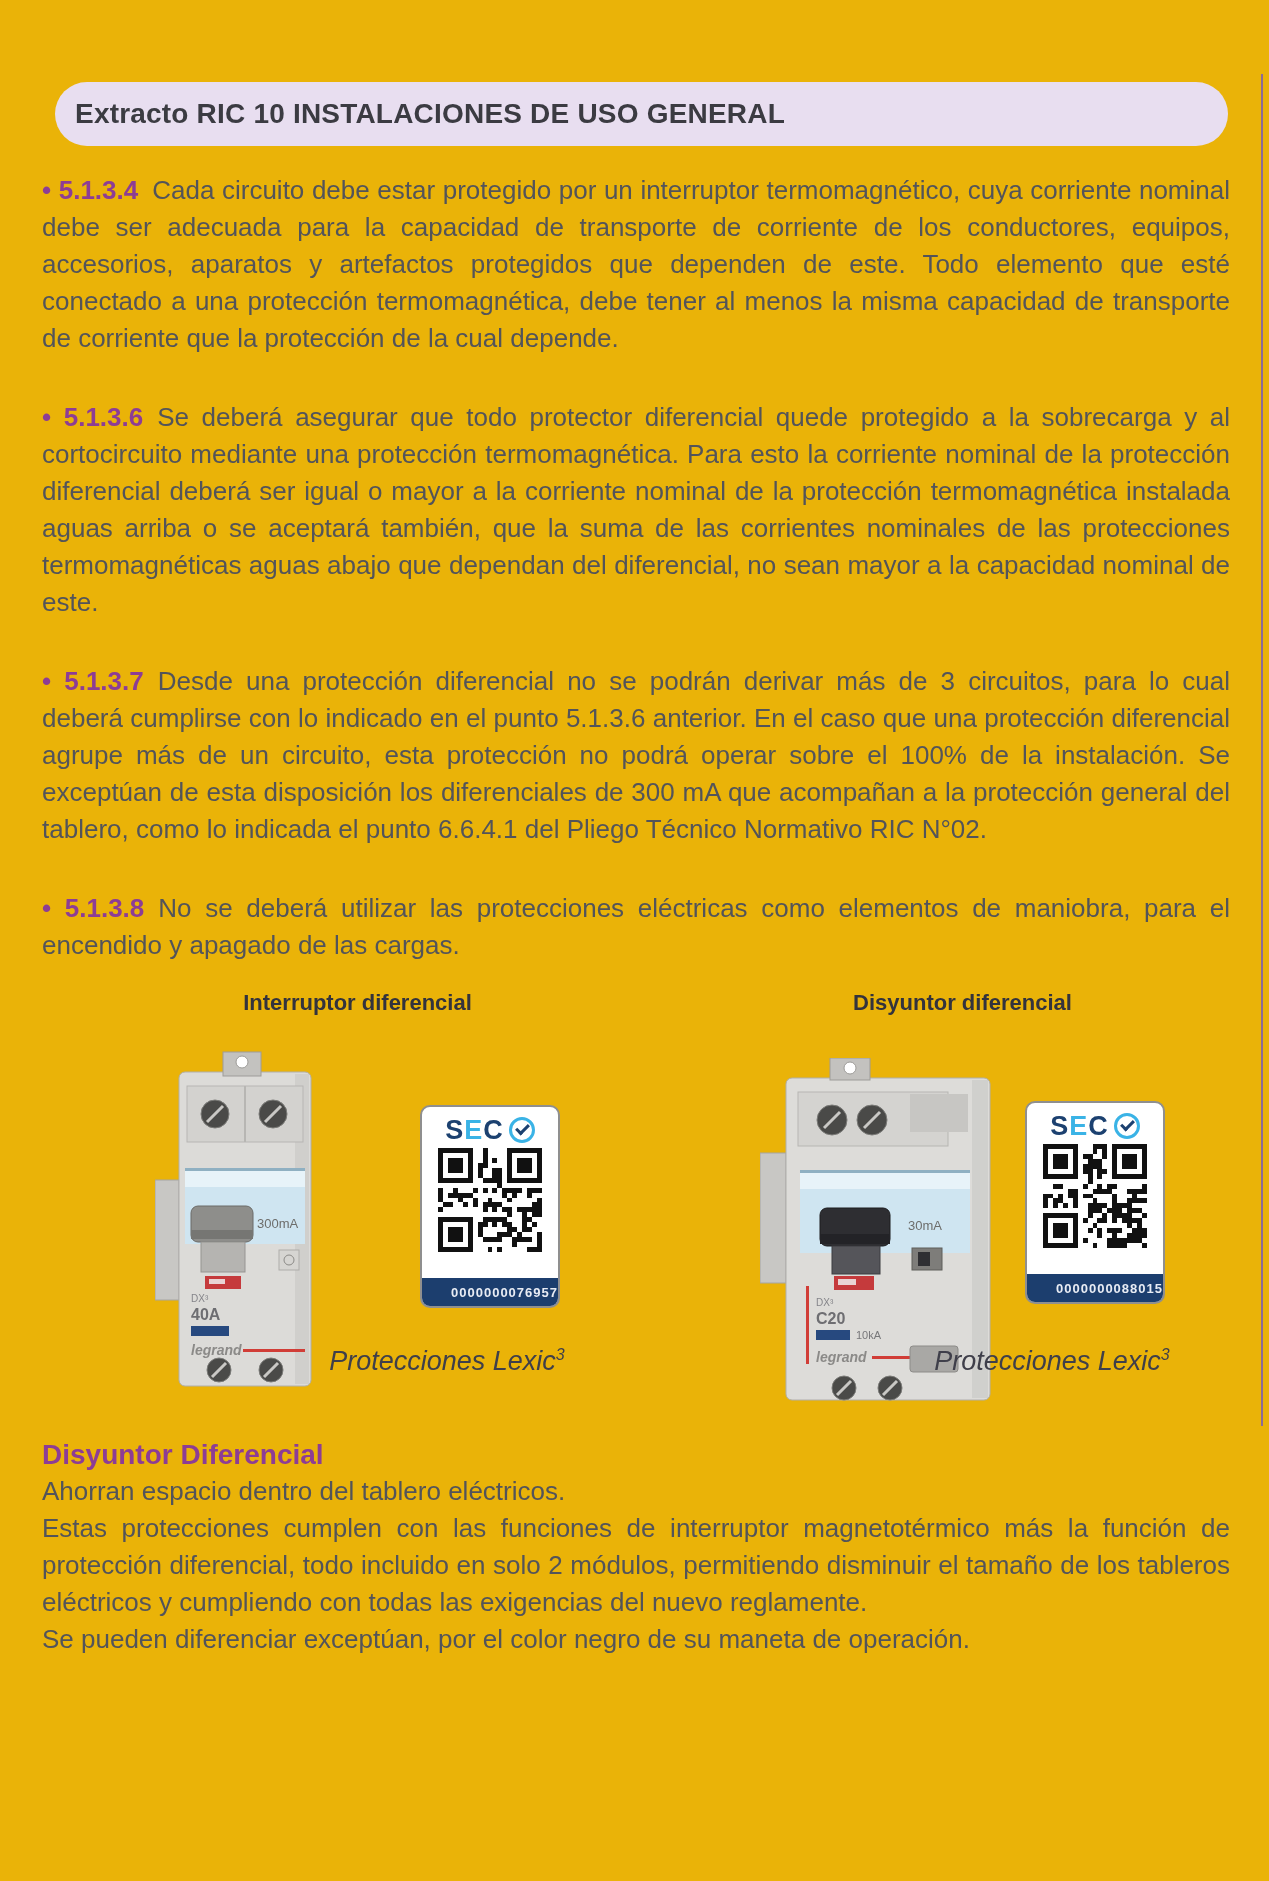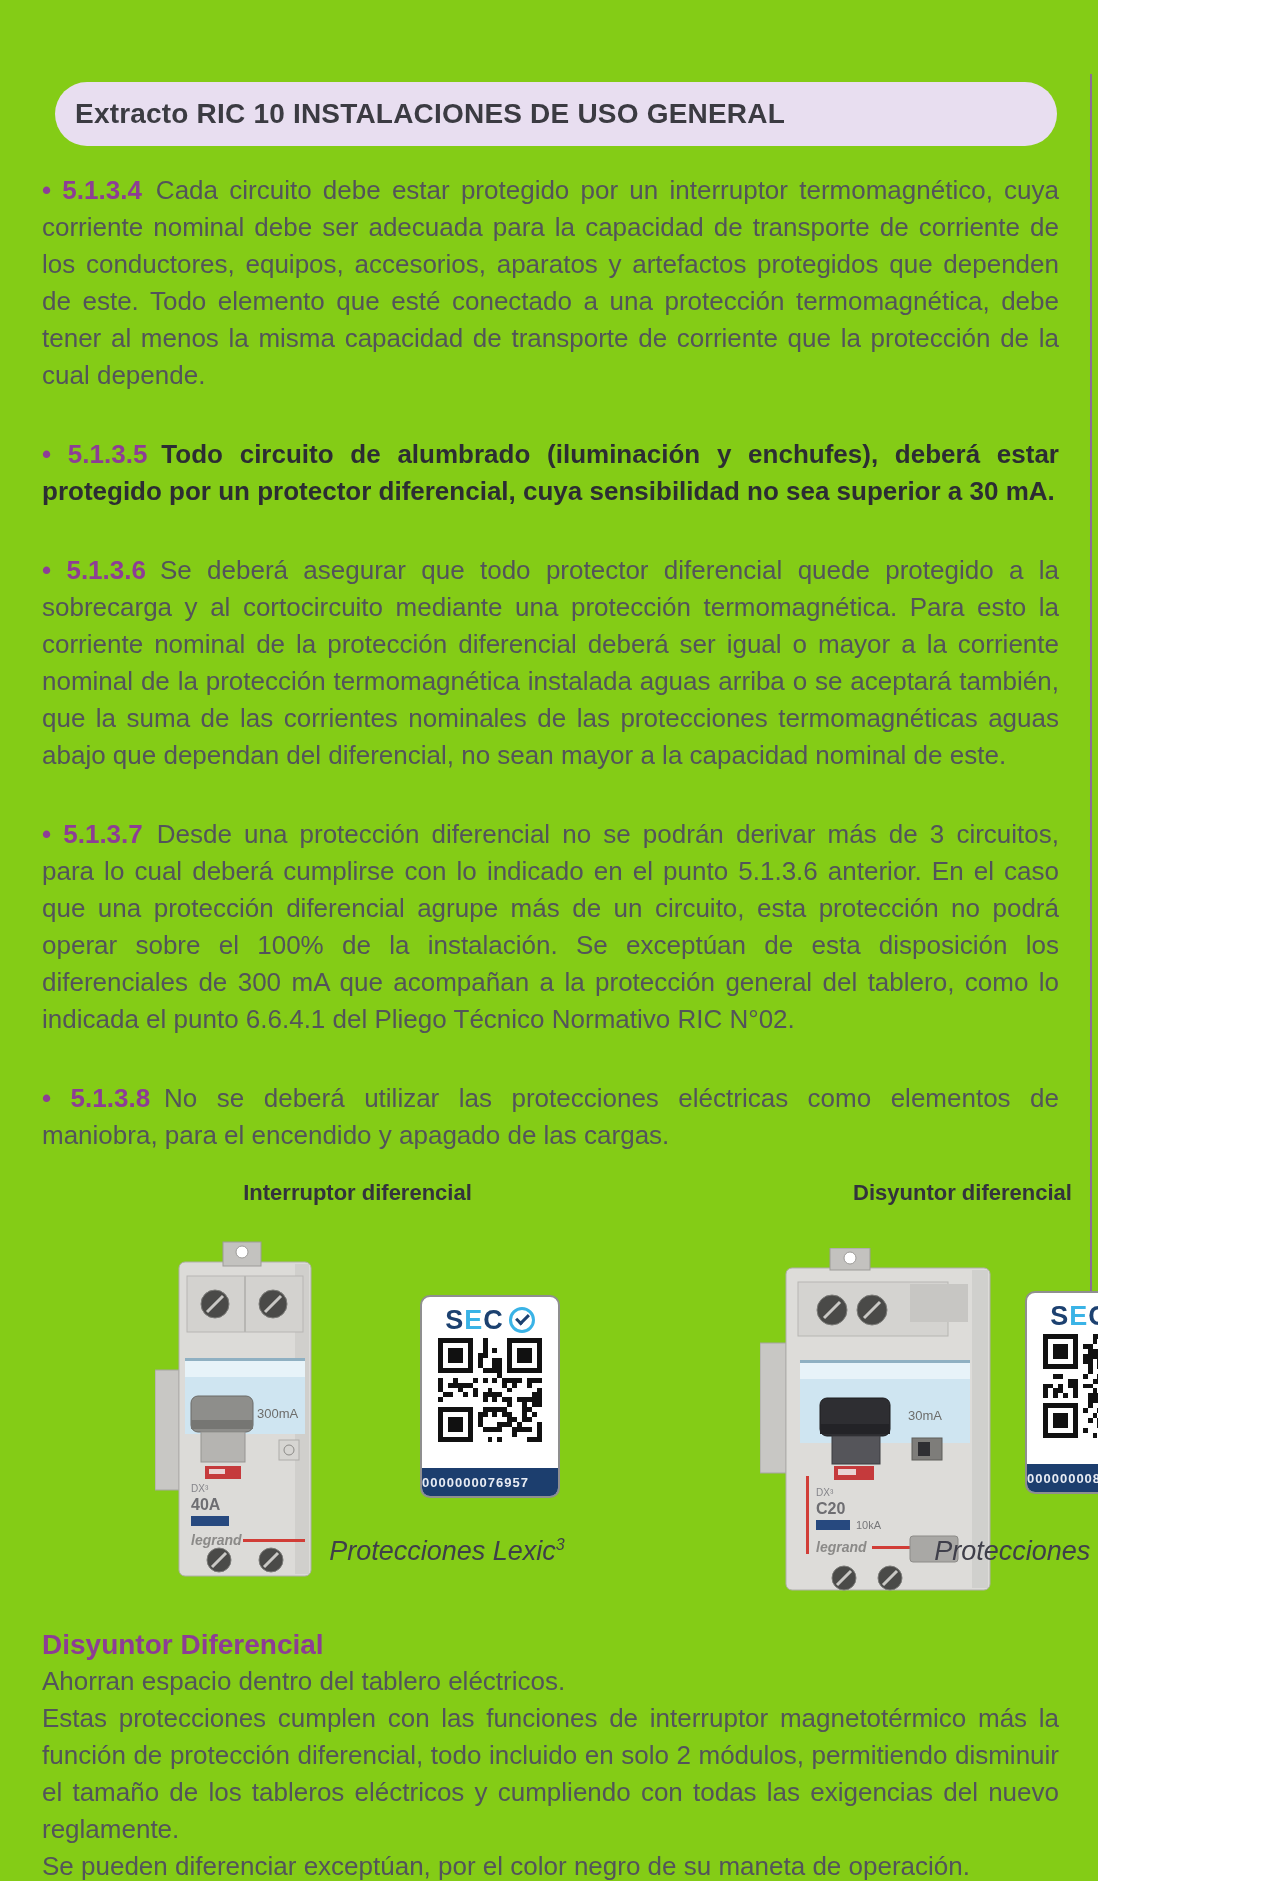--- a/index.html
+++ b/index.html
@@ -1,19 +1,19 @@
 <!DOCTYPE html>
 <html><head>
 <meta charset="utf-8">
 <style>
   html,body{margin:0;padding:0;background:#ffffff;}
   .page{
     position:relative;
-    width:1098px;height:1881px;
-    background:#84cc16;
+    width:1269px;height:1881px;
+    background:#eab308;
     overflow:hidden;
     font-family:"Liberation Sans", sans-serif;
     color:#53545a;
   }
   .side-line{
     position:absolute;top:74px;right:6px;width:2px;height:1352px;
     background:#8d6b96;
   }
   .header-pill{
     margin:82px 41px 0 55px;
@@ -65,21 +65,21 @@
     margin-left:5px;position:relative;
   }
   .sec-check::after{
     content:"";position:absolute;left:4px;top:4px;width:10px;height:5px;
     border-left:3px solid #1c4170;border-bottom:3px solid #1c4170;
     transform:rotate(-45deg);
   }
   svg.qr{width:104px;height:104px;margin-top:2px;}
   .qr-bar{
     margin-top:auto;width:100%;height:28px;background:#1c3e6e;
-    display:flex;align-items:center;justify-content:flex-start;
+    display:flex;align-items:center;justify-content:flex-end;
   }
   .qr-num{color:#e8ecf4;font-size:13px;font-weight:bold;letter-spacing:1px;}
   .fig-caption{
     position:absolute;top:368px;left:172px;width:240px;
     text-align:center;font-style:italic;font-size:27px;color:#3f3f4a;
   }
   .fig-caption sup{font-size:16px;}
   
   .bottom{margin-top:16px;}
   .bottom .sec-heading{
@@ -96,21 +96,20 @@
   <div class="side-line"></div>
 
   <div class="header-pill">
     <span class="title">Extracto RIC 10 INSTALACIONES DE USO GENERAL</span>
   </div>
 
   <div class="body-col">
 
     <p class="item first"><span class="blt">•</span> <span class="num">5.1.3.4</span><span>Cada circuito debe estar protegido por un interruptor termomagnético, cuya corriente nominal debe ser adecuada para la capacidad de transporte de corriente de los conductores, equipos, accesorios, aparatos y artefactos protegidos que dependen de este. Todo elemento que esté conectado a una protección termomagnética, debe tener al menos la misma capacidad de transporte de corriente que la protección de la cual depende.</span></p>
 
-    <p class="item bold-item"><span class="blt">•</span> <span class="num">5.1.3.5</span><span>Todo circuito de alumbrado (iluminación y enchufes), deberá estar protegido por un protector diferencial, cuya sensibilidad no sea superior a 30 mA.</span></p>
 
     <p class="item"><span class="blt">•</span> <span class="num">5.1.3.6</span><span>Se deberá asegurar que todo protector diferencial quede protegido a la sobrecarga y al cortocircuito mediante una protección termomagnética. Para esto la corriente nominal de la protección diferencial deberá ser igual o mayor a la corriente nominal de la protección termomagnética instalada aguas arriba o se aceptará también, que la suma de las corrientes nominales de las protecciones termomagnéticas aguas abajo que dependan del diferencial, no sean mayor a la capacidad nominal de este.</span></p>
 
     <p class="item"><span class="blt">•</span> <span class="num">5.1.3.7</span><span>Desde una protección diferencial no se podrán derivar más de 3 circuitos, para lo cual deberá cumplirse con lo indicado en el punto 5.1.3.6 anterior. En el caso que una protección diferencial agrupe más de un circuito, esta protección no podrá operar sobre el 100% de la instalación. Se exceptúan de esta disposición los diferenciales de 300 mA que acompañan a la protección general del tablero, como lo indicada el punto 6.6.4.1 del Pliego Técnico Normativo RIC N°02.</span></p>
 
     <p class="item" style="margin-bottom:0;"><span class="blt">•</span> <span class="num">5.1.3.8</span><span>No se deberá utilizar las protecciones eléctricas como elementos de maniobra, para el encendido y apagado de las cargas.</span></p>
 
   </div>
 
   <div class="figures">

